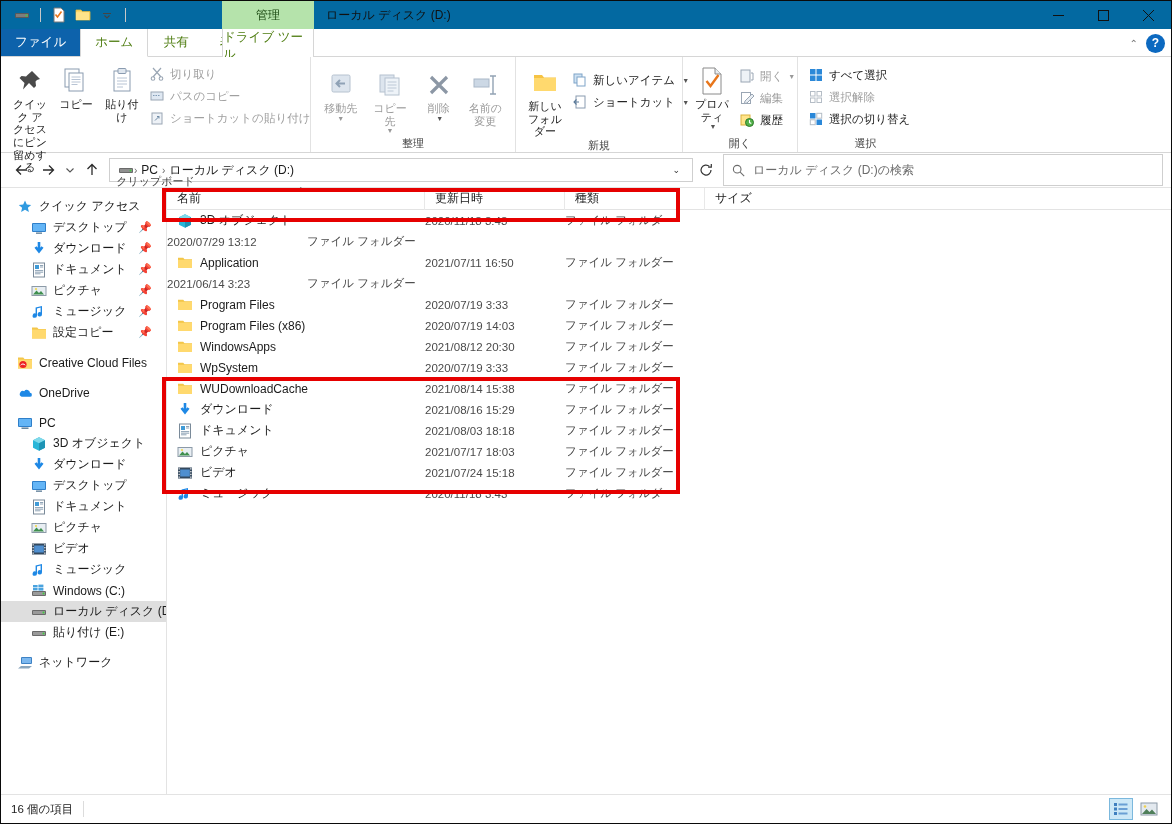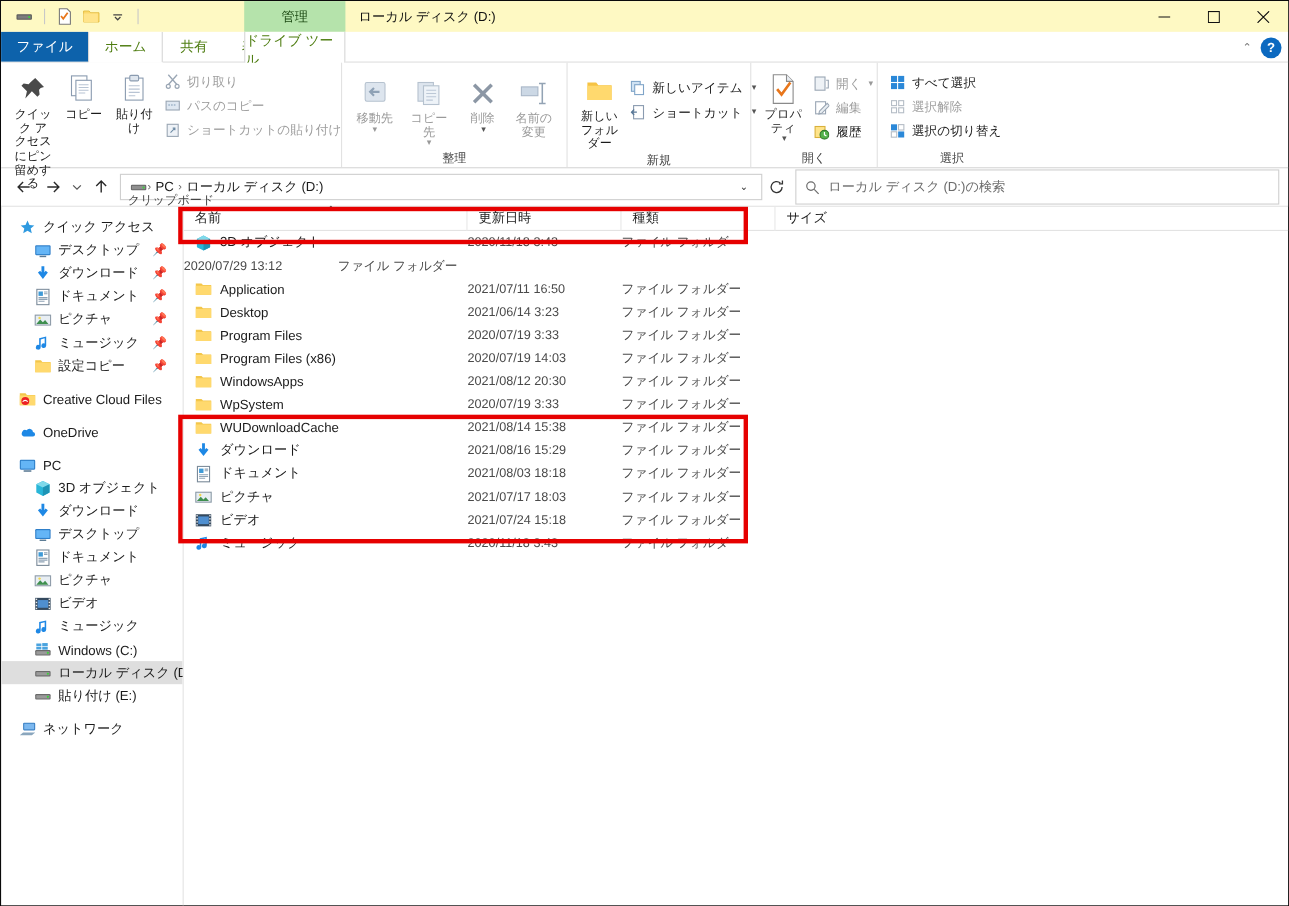--- a/index.html
+++ b/index.html
@@ -15,21 +15,21 @@
     width: 1172px; height: 824px;
     border: 1px solid #0a0a0a;
     background: #fff;
     display: flex; flex-direction: column;
   }
 
   
   .titlebar {
     height: 28px; flex: 0 0 28px;
     display: flex; align-items: stretch;
-    background: #fef9c3;
+    background: #0369a1;
     position: relative;
   }
   .qat { display: flex; align-items: center; padding-left: 12px; gap: 6px; }
   .qat-icon { width: 18px; height: 18px; display: flex; align-items: center; justify-content: center; }
   .qat-sep { width: 1px; height: 14px; background: #c8c8c8; margin: 0 3px; }
   .mgmt-tab {
     position: absolute; left: 221px; top: 0;
     width: 92px; height: 28px;
     background: #b5e3ab;
     display: flex; align-items: center; justify-content: center;
@@ -871,29 +871,20 @@
                   <path d="M1 4.8h14V13H1z" fill="#ffd96e"></path>
                 </svg>
               </span>
               <span>Application</span>
             </span>
             <span class="cd">2021/07/11 16:50</span>
             <span class="ct">ファイル フォルダー</span>
             <span class="cs"></span>
           </div>
           <div class="row">
-            <span class="cn">
-              <span class="ic">
-                <svg width="16" height="16" viewBox="0 0 16 16">
-                  <path d="M1 2.8h5.2L7.5 4.2H15V13H1z" fill="#f3c64a"></path>
-                  <path d="M1 4.8h14V13H1z" fill="#ffd96e"></path>
-                </svg>
-              </span>
-              <span>Desktop</span>
-            </span>
             <span class="cd">2021/06/14 3:23</span>
             <span class="ct">ファイル フォルダー</span>
             <span class="cs"></span>
           </div>
           <div class="row">
             <span class="cn">
               <span class="ic">
                 <svg width="16" height="16" viewBox="0 0 16 16">
                   <path d="M1 2.8h5.2L7.5 4.2H15V13H1z" fill="#f3c64a"></path>
                   <path d="M1 4.8h14V13H1z" fill="#ffd96e"></path>
@@ -1043,13 +1034,40 @@
             <span class="ct">ファイル フォルダー</span>
             <span class="cs"></span>
           </div>
         </div>
 
       <div class="annot" style="left:-5px; top:0px; width:518px; height:34px;"></div>
       <div class="annot" style="left:-5px; top:189px; width:518px; height:117px;"></div>
     </div>
   </div>
 
+  <div class="statusbar">
+    <span>16 個の項目</span>
+    <span class="status-sep"></span>
+    <div class="viewbtns">
+      <div class="viewbtn active">
+        <svg width="16" height="16" viewBox="0 0 16 16">
+            <g fill="#3f7fbf">
+              <rect x="1" y="2" width="3" height="3"></rect>
+              <rect x="1" y="6.5" width="3" height="3"></rect>
+              <rect x="1" y="11" width="3" height="3"></rect>
+            </g>
+            <g fill="#6a9fd4">
+              <rect x="5.5" y="2.5" width="9" height="2"></rect>
+              <rect x="5.5" y="7" width="9" height="2"></rect>
+              <rect x="5.5" y="11.5" width="9" height="2"></rect>
+            </g>
+          </svg>
+      </div>
+      <div class="viewbtn">
+        <svg width="18" height="16" viewBox="0 0 18 16">
+            <rect x="1" y="2" width="16" height="12" fill="#e3e9ef" stroke="#8c9aa7"></rect>
+            <path d="M2 13l4.5-5 3 3 2.5-2.5 4 4.5z" fill="#4f7f5a"></path>
+            <circle cx="5" cy="5.5" r="1.3" fill="#f0d14e"></circle>
+          </svg>
+      </div>
+    </div>
+  </div>
 </div>
 
 </body></html>

